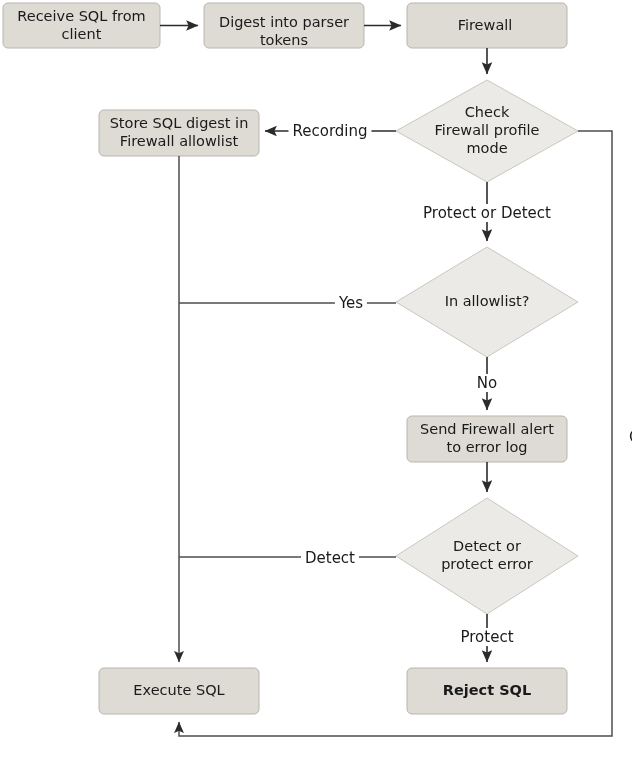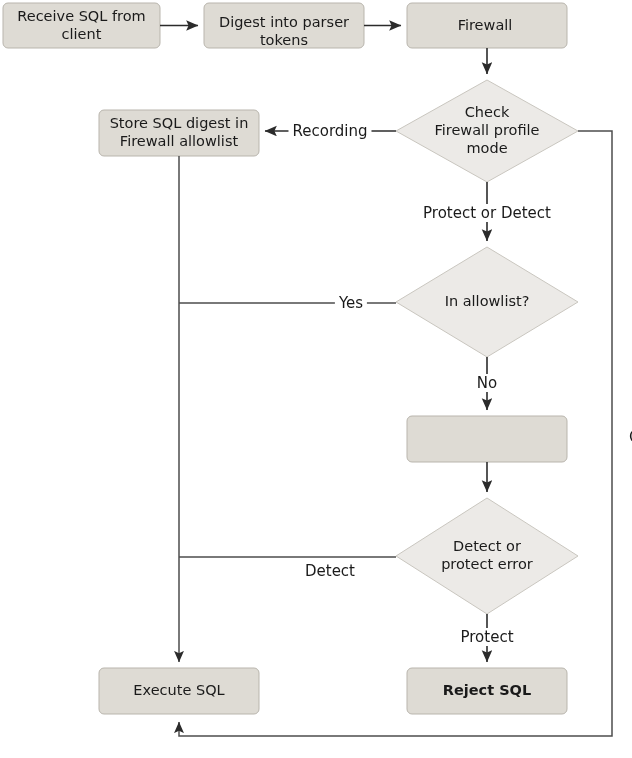--- a/index.html
+++ b/index.html
@@ -122,35 +122,37 @@
 
   <div class="node-label" style="left:407px; top:101px; width:160px; height:60px;">Check
 Firewall profile
 mode</div>
 
   <div class="node-label" style="left:99px; top:110px; width:160px; height:46px;">Store SQL digest in
 Firewall allowlist</div>
 
   <div class="node-label" style="left:407px; top:282px; width:160px; height:40px;">In allowlist?</div>
 
+  <div class="node-label" style="left:407px; top:416px; width:160px; height:46px;">Send Firewall alert
+to error log</div>
 
   <div class="node-label" style="left:407px; top:534px; width:160px; height:44px;">Detect or
 protect error</div>
 
   <div class="node-label" style="left:99px; top:668px; width:160px; height:46px;">Execute SQL</div>
 
   <div class="node-label" style="left:407px; top:668px; width:160px; height:46px;font-weight:bold;">Reject SQL</div>
 
   <div class="edge-label" style="left:330px; top:131px;">Recording</div>
 
   <div class="edge-label" style="left:640px; top:437px;">Off</div>
 
   <div class="edge-label" style="left:487px; top:213px;">Protect or Detect</div>
 
   <div class="edge-label" style="left:330px; top:303px;margin-left:21px;">Yes</div>
 
   <div class="edge-label" style="left:487px; top:383px;">No</div>
 
-  <div class="edge-label" style="left:330px; top:571px;">Detect</div>
+  <div class="edge-label" style="left:330px; top:558px;">Detect</div>
 
   <div class="edge-label" style="left:487px; top:637px;">Protect</div>
 
 </div>
 
 </body></html>

